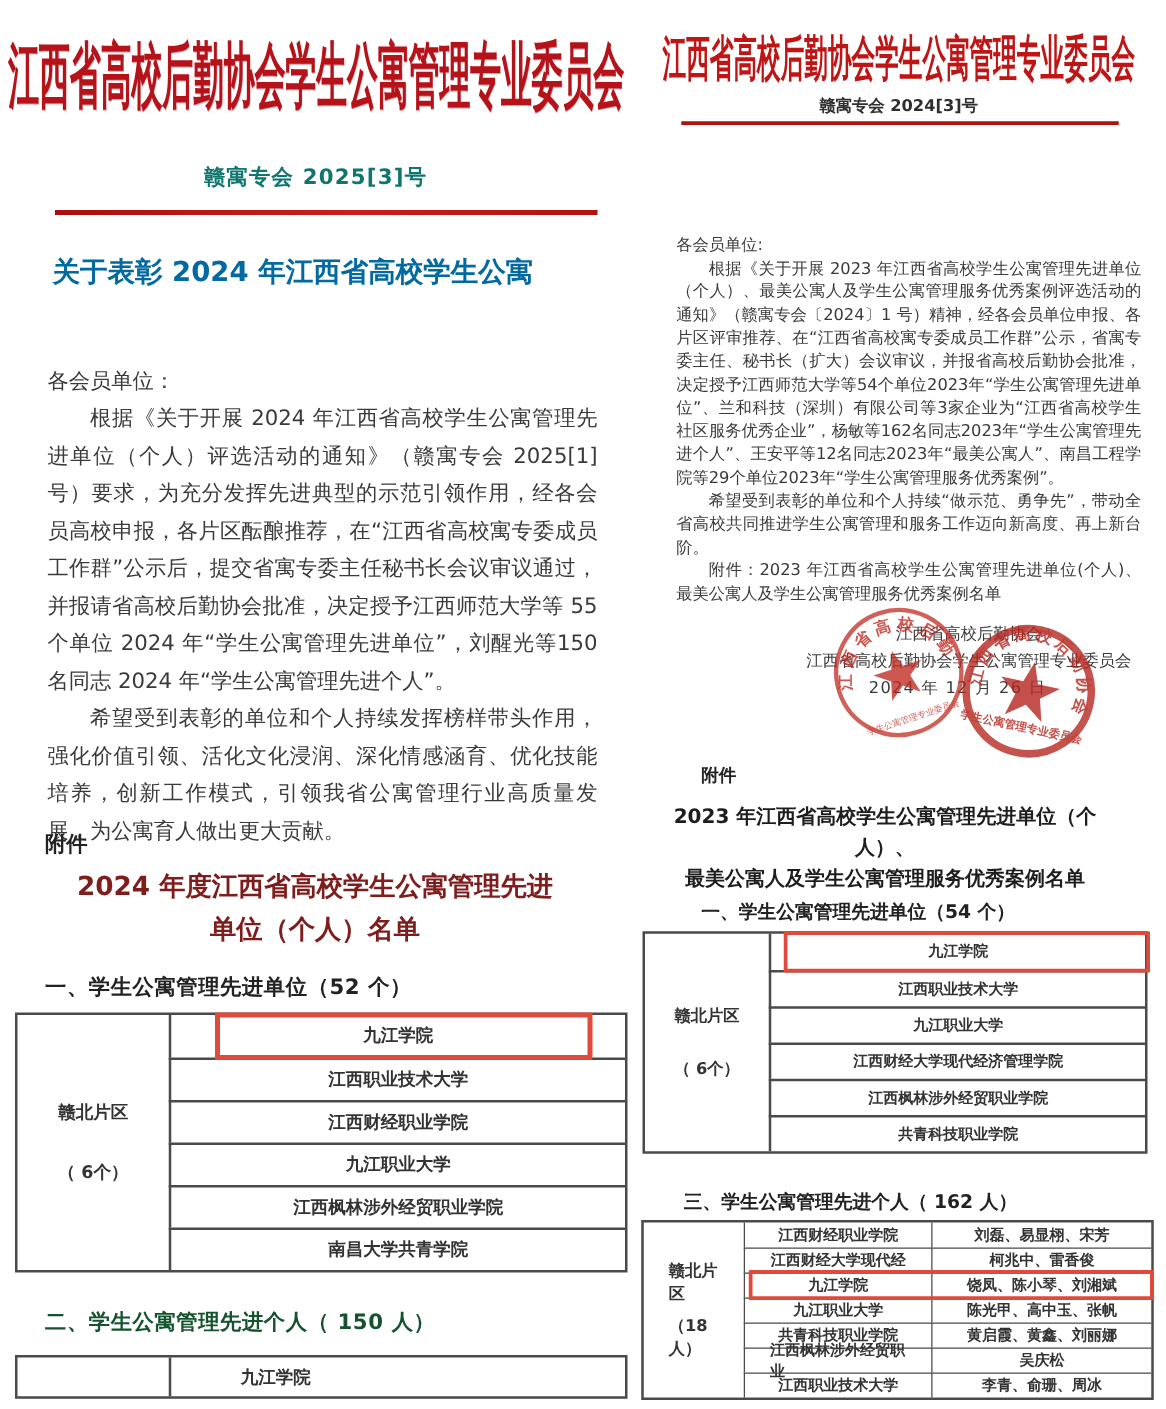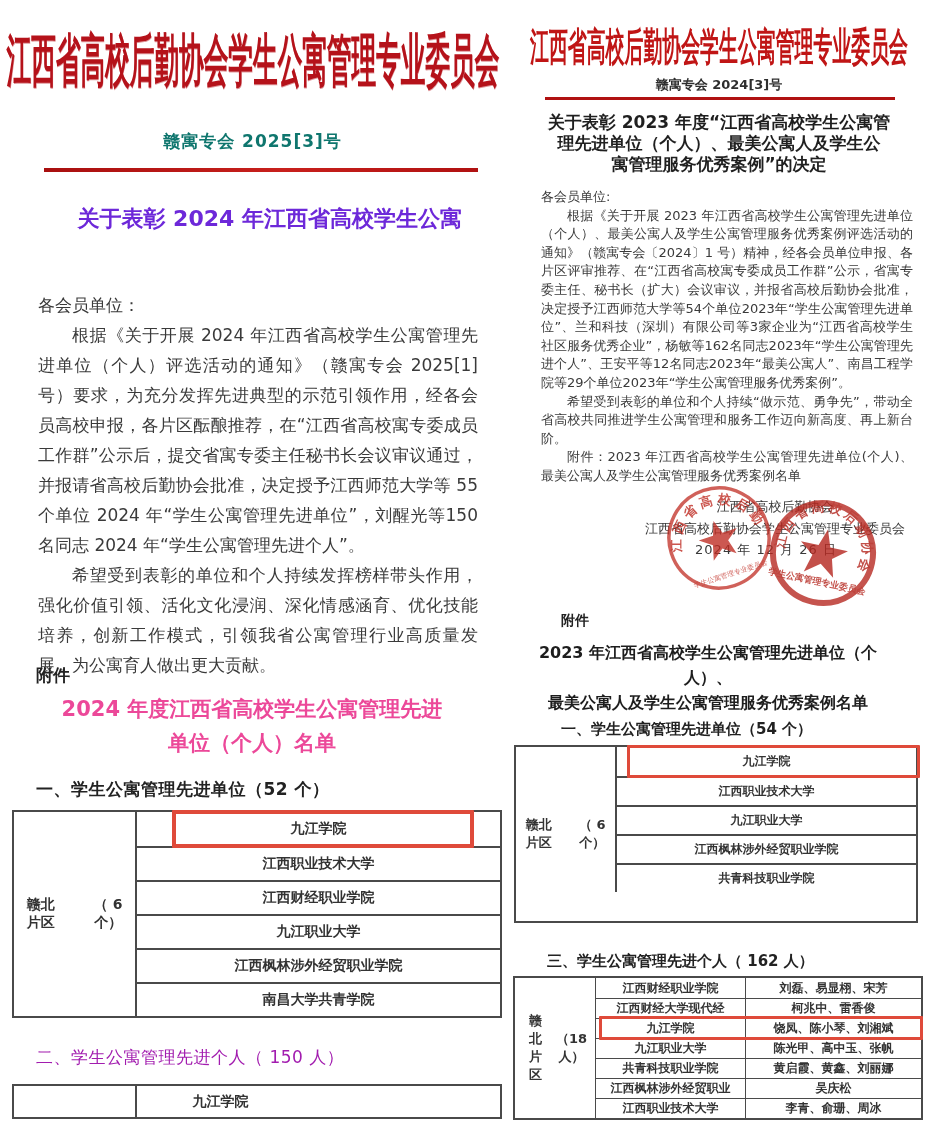--- a/index.html
+++ b/index.html
@@ -12,34 +12,34 @@
 
   .abs { position:absolute; }
 
   
   .l-org { top:30px; left:0; width:505px; height:62px; display:flex; justify-content:center; align-items:center; overflow:visible; }
   .l-org span { white-space:nowrap; font-size:44px; font-weight:bold; color:#b5121a;
                 transform:scale(0.56,1.30); transform-origin:center;
                 text-shadow:0.5px 0.5px 0.5px rgba(181,18,26,0.45); }
   .l-docnum { top:130px; left:0; width:505px; text-align:center; font-size:17px; font-weight:bold; color:#0f766e; letter-spacing:1px; }
   .l-rule { top:168px; left:44px; width:434px; height:4px; background:linear-gradient(90deg,#a80f0f,#c8201c 55%,#b01111); }
-  .l-title { top:202px; left:42px; width:420px; text-align:right; font-size:22px; line-height:33px; font-weight:bold; color:#6d28d9; }
+  .l-title { top:202px; left:42px; width:420px; text-align:left; font-size:22px; line-height:33px; font-weight:bold; color:#0369a1; }
   .l-body { top:290px; left:38px; width:440px; font-size:17px; line-height:30px; color:#3a3a3a; text-align:justify; }
   .l-body p.ind { text-indent:2em; }
   .l-attach-label { top:664px; left:36px; font-size:17px; font-weight:bold; color:#222; }
-  .l-attach-title { top:692px; left:32px; width:440px; text-align:center; font-size:21px; line-height:34px; font-weight:bold; color:#ec4899; }
+  .l-attach-title { top:692px; left:32px; width:440px; text-align:center; font-size:21px; line-height:34px; font-weight:bold; color:#7f1d1d; }
   .l-sec1 { top:778px; left:36px; font-size:17px; font-weight:bold; color:#222; letter-spacing:0.5px; }
-  .l-sec2 { top:1046px; left:36px; font-size:17px; font-weight:normal; color:#a21caf; letter-spacing:0.5px; }
+  .l-sec2 { top:1046px; left:36px; font-size:17px; font-weight:bold; color:#14532d; letter-spacing:0.5px; }
 
   .tbl { position:absolute; border:2px solid #4a4a4a; background:#fff; display:grid; }
   .tbl .cell { border-top:2px solid #4a4a4a; display:flex; align-items:center; justify-content:center;
-               font-size:14px; font-weight:600; color:#333; text-align:center; padding:0 8px; }
+               font-size:14px; font-weight:600; color:#333; text-align:left; padding:0 20px; }
   .tbl .cell.r0 { border-top:none; }
   .tbl .vline { border-left:2px solid #4a4a4a; }
-  .tbl .region { justify-content:center; gap:26px; border-top:none; }
+  .tbl .region { flex-direction:column; justify-content:center; gap:26px; border-top:none; }
   .l-table1 { top:810px; left:12px; width:490px; grid-template-columns:121px 1fr; grid-auto-rows:34px; }
   .l-table1 .region { grid-row:1 / span 6; gap:30px; }
   .l-table2 { top:1084px; left:12px; width:490px; grid-template-columns:121px 169px 1fr; grid-auto-rows:31px; }
 
   .hlbox { position:absolute; border:4px solid #df4a3a; background:transparent; border-radius:1px; }
 
   
   .r-org { top:26px; left:0; width:428px; height:42px; display:flex; justify-content:center; align-items:center; }
   .r-org span { white-space:nowrap; font-size:30px; font-weight:bold; color:#c01515;
                 transform:scale(0.63,1.30); transform-origin:center; }
@@ -127,25 +127,20 @@
   <div class="page" id="page-right">
 
     <div class="abs r-org">
       <span>江西省高校后勤协会学生公寓管理专业委员会</span>
     </div>
 
     <div class="abs r-docnum">赣寓专会 2024[3]号</div>
 
     <div class="abs r-rule"></div>
 
-    <div class="abs r-title">
-      <div>关于表彰 2023 年度“江西省高校学生公寓管</div>
-      <div>理先进单位（个人）、最美公寓人及学生公</div>
-      <div>寓管理服务优秀案例”的决定</div>
-    </div>
 
     <div class="abs r-body">
       <p>各会员单位:</p>
       <p class="ind">根据《关于开展 2023 年江西省高校学生公寓管理先进单位（个人）、最美公寓人及学生公寓管理服务优秀案例评选活动的通知》（赣寓专会〔2024〕1 号）精神，经各会员单位申报、各片区评审推荐、在“江西省高校寓专委成员工作群”公示，省寓专委主任、秘书长（扩大）会议审议，并报省高校后勤协会批准，决定授予江西师范大学等54个单位2023年“学生公寓管理先进单位”、兰和科技（深圳）有限公司等3家企业为“江西省高校学生社区服务优秀企业”，杨敏等162名同志2023年“学生公寓管理先进个人”、王安平等12名同志2023年“最美公寓人”、南昌工程学院等29个单位2023年“学生公寓管理服务优秀案例”。</p>
       <p class="ind">希望受到表彰的单位和个人持续“做示范、勇争先”，带动全省高校共同推进学生公寓管理和服务工作迈向新高度、再上新台阶。</p>
       <p class="ind">附件：2023 年江西省高校学生公寓管理先进单位(个人)、最美公寓人及学生公寓管理服务优秀案例名单</p>
     </div>
 
     <div class="r-sign-line r-sign1">江西省高校后勤协会</div>
     <div class="r-sign-line r-sign2">江西省高校后勤协会学生公寓管理专业委员会</div>
@@ -189,20 +184,21 @@
     <div class="abs r-sec1">一、学生公寓管理先进单位（54 个）</div>
 
     <div class="tbl r-table1">
       <div class="cell region">
         <span class="regtxt">赣北片区</span>
         <span class="regtxt">（ 6个）</span>
       </div>
       <div class="cell vline r0">九江学院</div>
       <div class="cell vline">江西职业技术大学</div>
       <div class="cell vline">九江职业大学</div>
+      <div class="cell vline">江西财经大学现代经济管理学院</div>
       <div class="cell vline">江西枫林涉外经贸职业学院</div>
       <div class="cell vline">共青科技职业学院</div>
       <div class="hlbox" style="left:111px; top:-2px; width:293px; height:33px; border-width:3px;"></div>
     </div>
 
     <div class="abs r-sec3">三、学生公寓管理先进个人（ 162 人）</div>
 
     <div class="tbl r-table3">
       <div class="cell region">
         <span class="regtxt">赣北片区</span>

